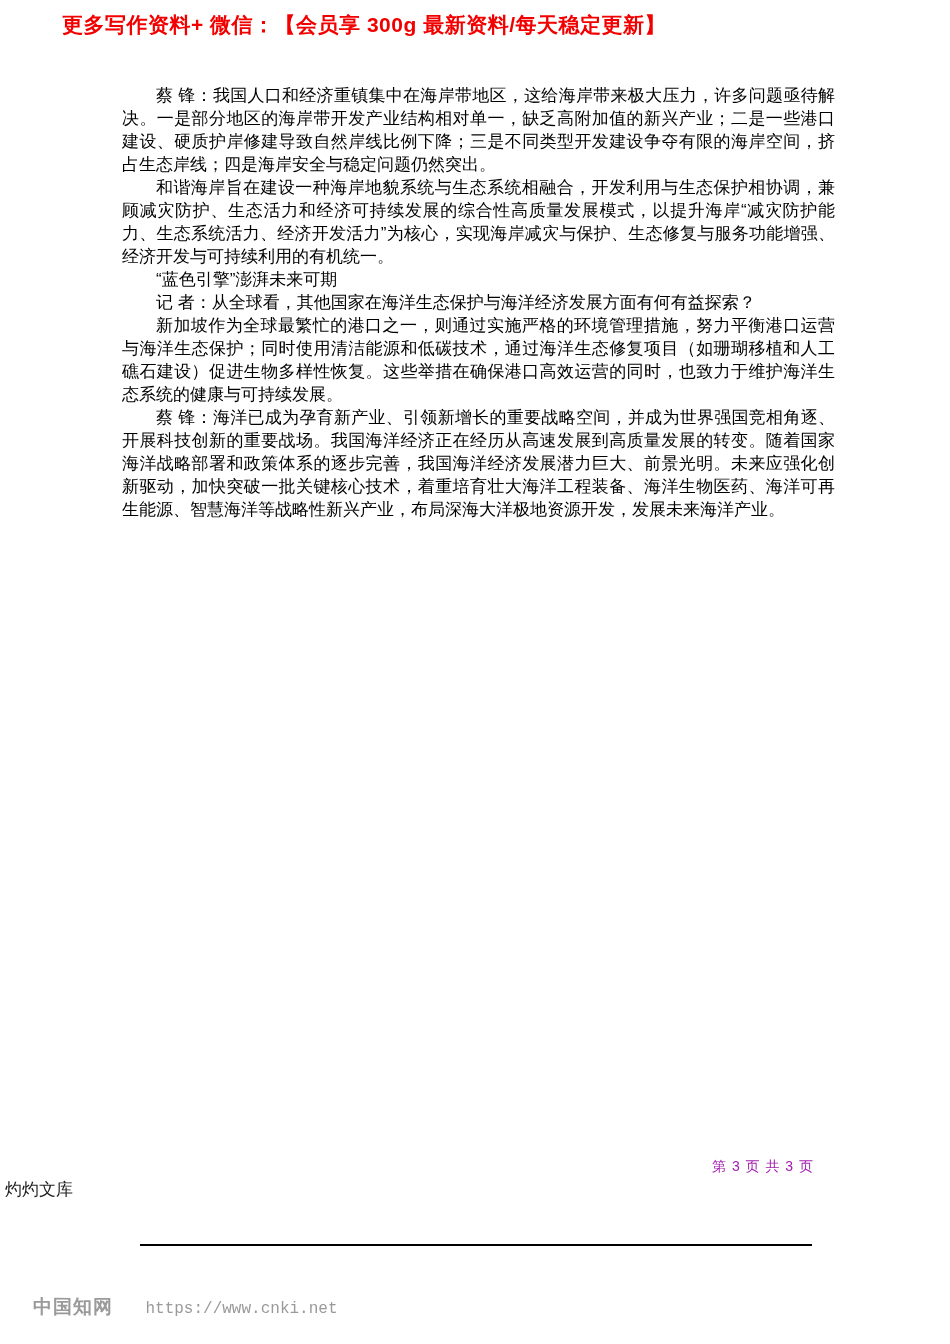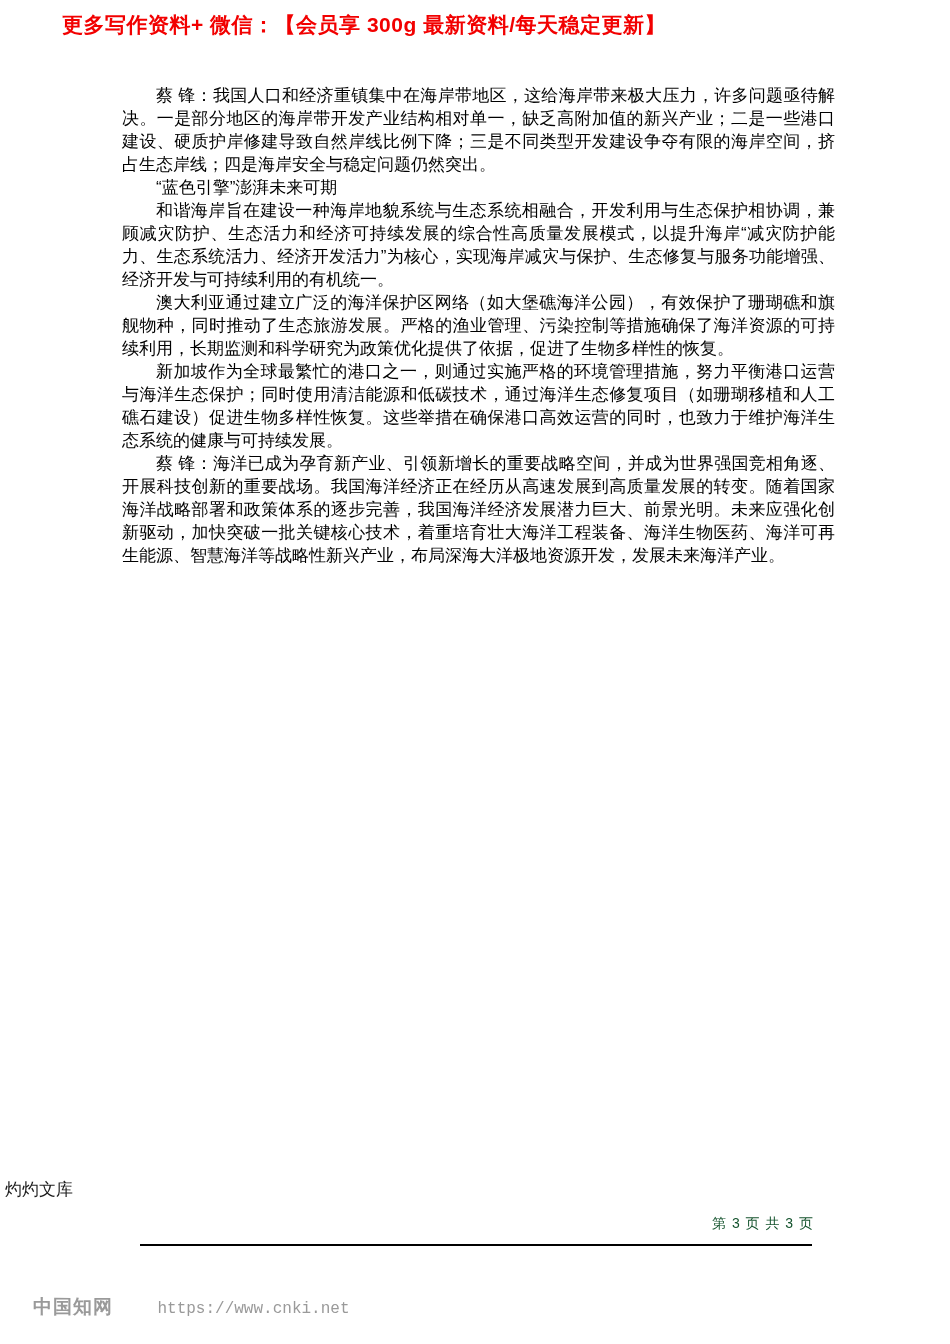--- a/index.html
+++ b/index.html
@@ -31,23 +31,23 @@
     text-align: justify;
   }
   .doc-body p {
     margin: 0;
     padding: 0;
     text-indent: 2em;
   }
   .page-num {
     position: absolute;
     left: 712px;
-    top: 1215px;
+    top: 1158px;
     font-size: 14px;
-    color: #14532d;
+    color: #a21caf;
     letter-spacing: 1px;
     white-space: nowrap;
   }
   .library {
     position: absolute;
     left: 5px;
     top: 1166px;
     font-size: 17px;
     color: #1a1a1a;
     white-space: nowrap;
@@ -69,35 +69,35 @@
   }
   .cnki .site-name {
     font-family: "Liberation Serif", serif;
     font-size: 19px;
     letter-spacing: 1px;
     font-weight: bold;
   }
   .cnki .site-url {
     font-family: "Liberation Mono", "DejaVu Sans Mono", monospace;
     font-size: 16px;
-    margin-left: 40px;
+    margin-left: 28px;
   }
 </style>
 </head>
 <body>
 
 <div class="page">
 
   <div class="promo" style="color: rgb(242, 0, 0);">更多写作资料+ 微信：【会员享 300g 最新资料/每天稳定更新】</div>
 
   <div class="doc-body" id="doc-body">
       <p>蔡 锋：我国人口和经济重镇集中在海岸带地区，这给海岸带来极大压力，许多问题亟待解决。一是部分地区的海岸带开发产业结构相对单一，缺乏高附加值的新兴产业；二是一些港口建设、硬质护岸修建导致自然岸线比例下降；三是不同类型开发建设争夺有限的海岸空间，挤占生态岸线；四是海岸安全与稳定问题仍然突出。</p>
+      <p>和谐海岸旨在建设一种海岸地貌系统与生态系统相融合，开发利用与生态保护相协调，兼顾减灾防护、生态活力和经济可持续发展的综合性高质量发展模式，以提升海岸“减灾防护能力、生态系统活力、经济开发活力”为核心，实现海岸减灾与保护、生态修复与服务功能增强、经济开发与可持续利用的有机统一。</p>
       <p>“蓝色引擎”澎湃未来可期</p>
-      <p>和谐海岸旨在建设一种海岸地貌系统与生态系统相融合，开发利用与生态保护相协调，兼顾减灾防护、生态活力和经济可持续发展的综合性高质量发展模式，以提升海岸“减灾防护能力、生态系统活力、经济开发活力”为核心，实现海岸减灾与保护、生态修复与服务功能增强、经济开发与可持续利用的有机统一。</p>
-      <p>澳大利亚通过建立广泛的海洋保护区网络（如大堡礁海洋公园），有效保护了珊瑚礁和旗舰物种，同时推动了生态旅游发展。严格的渔业管理、污染控制等措施确保了海洋资源的可持续利用，长期监测和科学研究为政策优化提供了依据，促进了生物多样性的恢复。</p>
+      <p>记 者：从全球看，其他国家在海洋生态保护与海洋经济发展方面有何有益探索？</p>
       <p>新加坡作为全球最繁忙的港口之一，则通过实施严格的环境管理措施，努力平衡港口运营与海洋生态保护；同时使用清洁能源和低碳技术，通过海洋生态修复项目（如珊瑚移植和人工礁石建设）促进生物多样性恢复。这些举措在确保港口高效运营的同时，也致力于维护海洋生态系统的健康与可持续发展。</p>
       <p>蔡 锋：海洋已成为孕育新产业、引领新增长的重要战略空间，并成为世界强国竞相角逐、开展科技创新的重要战场。我国海洋经济正在经历从高速发展到高质量发展的转变。随着国家海洋战略部署和政策体系的逐步完善，我国海洋经济发展潜力巨大、前景光明。未来应强化创新驱动，加快突破一批关键核心技术，着重培育壮大海洋工程装备、海洋生物医药、海洋可再生能源、智慧海洋等战略性新兴产业，布局深海大洋极地资源开发，发展未来海洋产业。</p>
     </div>
 
   <div class="page-num">第 3 页 共 3 页</div>
 
   <div class="library">灼灼文库</div>
 
   <div class="rule"></div>
 

